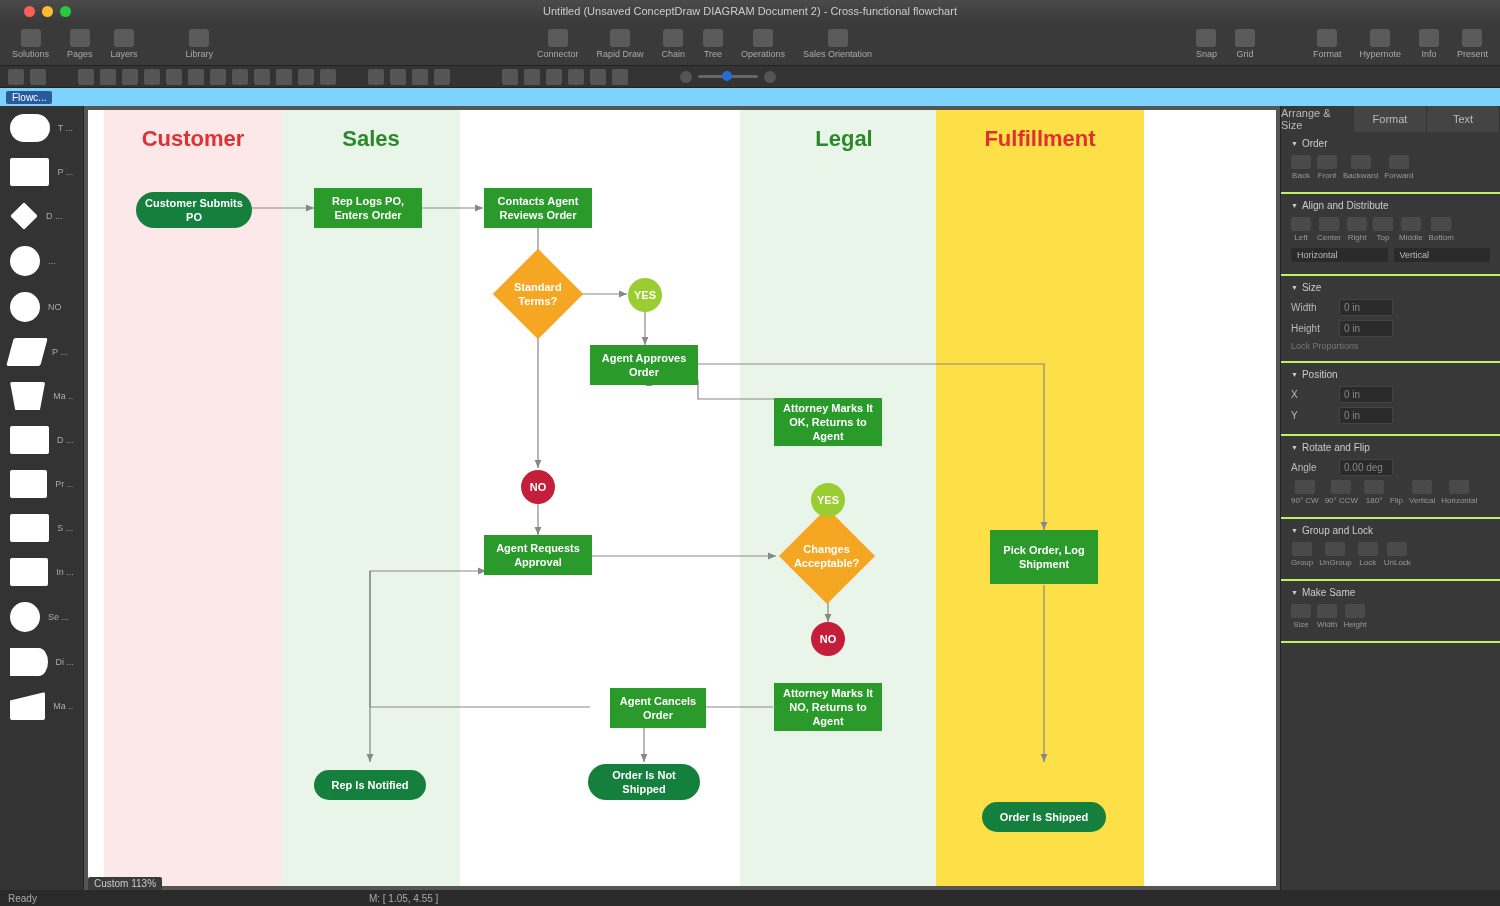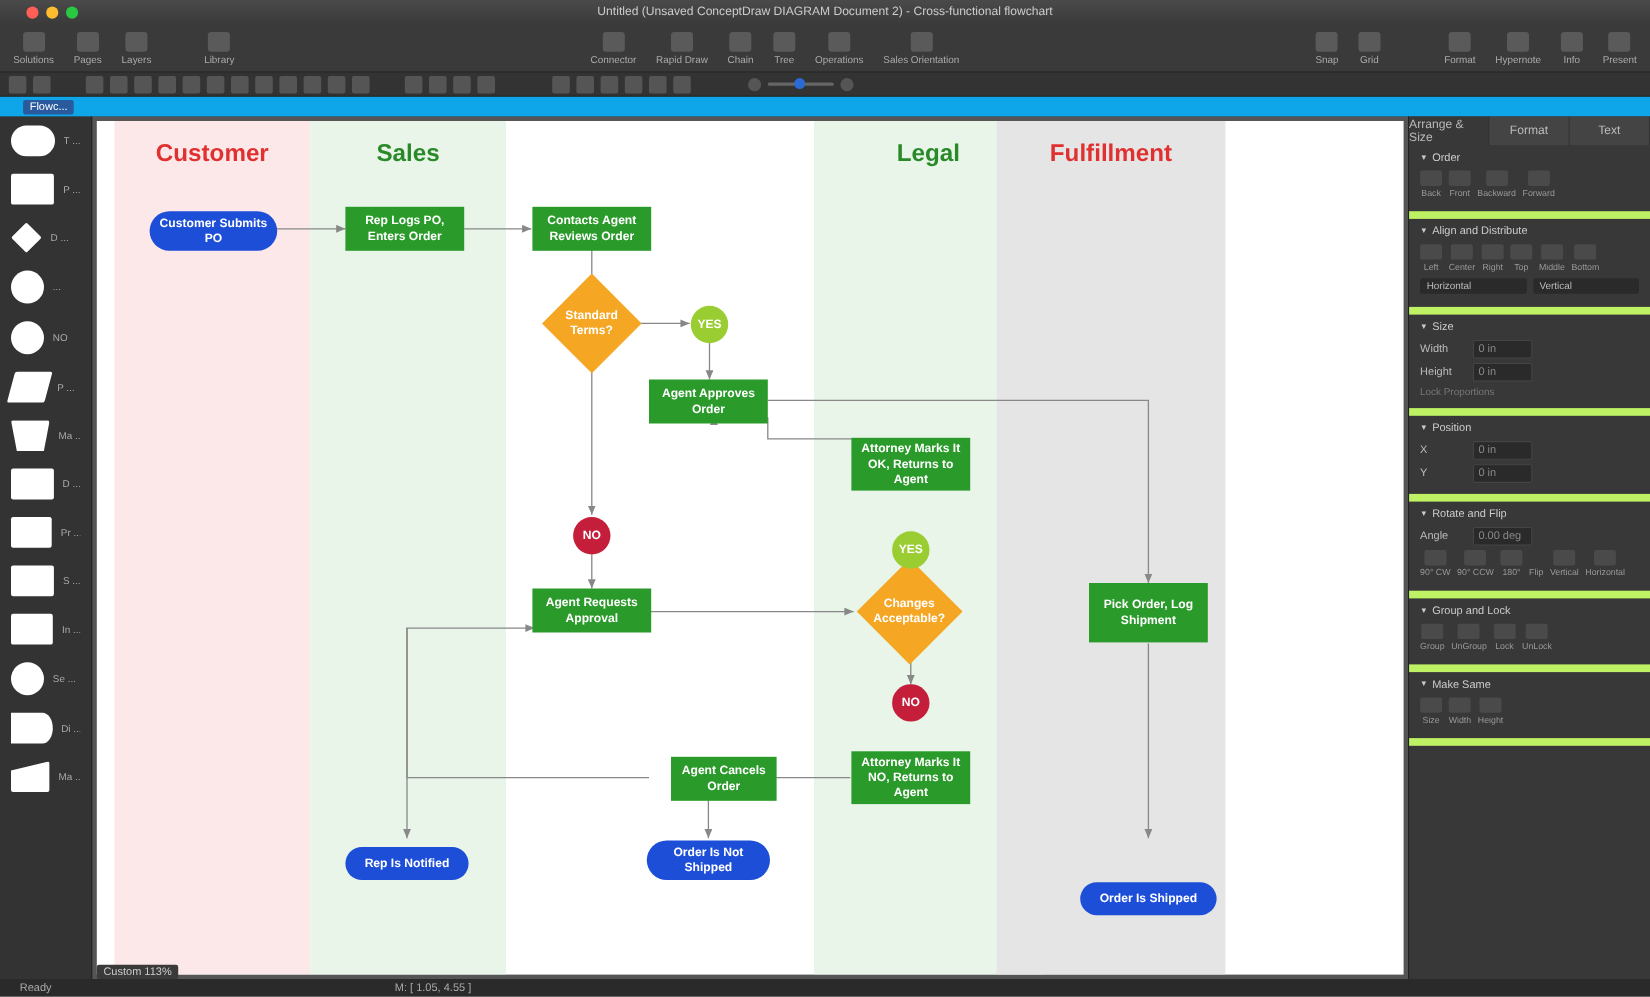--- a/index.html
+++ b/index.html
@@ -10,58 +10,58 @@
 .tl-r{background:#ff5f57}
 .tl-y{background:#febc2e}
 .tl-g{background:#28c840}
 .title{position:absolute;left:50%;transform:translateX(-50%);color:#ccc;font-size:11px}
 .maintb{height:44px;background:#3a3a3a;display:flex;align-items:center;padding:0 8px;justify-content:space-between;border-bottom:1px solid #222}
 .tbgrp{display:flex;gap:10px}
 .tbtn{display:flex;flex-direction:column;align-items:center;gap:2px;color:#aaa;font-size:9px;cursor:pointer;padding:2px 4px}
 .tbtn-ico{width:20px;height:18px;background:#5a5a5a;border-radius:3px}
 .secondtb{height:22px;background:#333;display:flex;align-items:center;padding:0 8px;gap:6px;border-bottom:1px solid #222}
 .stbtn{width:16px;height:16px;background:#555;border-radius:2px;cursor:pointer}
-.libbar{height:18px;background:#0ea5e9;display:flex;align-items:center;padding:0 21px;font-size:10px;color:#ccc}
+.libbar{height:18px;background:#7dd3fc;display:flex;align-items:center;padding:0 6px;font-size:10px;color:#ccc}
 .libsel{background:#2a5a9e;color:#fff;padding:1px 6px;border-radius:2px}
 .main{display:flex;height:784px}
 .shapelib{width:84px;background:#333;border-right:1px solid #222;overflow-y:auto}
 .shp{display:flex;align-items:center;padding:8px 10px;gap:8px;cursor:pointer}
 .shp-ico{width:40px;height:28px;background:#fff;border-radius:2px}
 .shp-lbl{color:#aaa;font-size:9px;white-space:nowrap;overflow:hidden}
 .canvas-wrap{flex:1;background:#555;padding:4px;position:relative}
 .canvas{width:100%;height:100%;background:#fff;position:relative;overflow:hidden}
 .lane{position:absolute;top:0;bottom:0}
 .lane-hdr{text-align:center;font-size:22px;font-weight:bold;padding:16px 0}
 .l-cust{left:16px;width:178px;background:#fce8e8}
 .l-sales{left:194px;width:178px;background:#e8f5e8}
 .l-contr{left:372px;width:280px;background:#e8f5e8}
 .l-legal{left:652px;width:208px;background:#e8f5e8}
-.l-fulf{left:818px;width:208px;background:#e5e5e5}
+.l-fulf{left:848px;width:208px;background:#fde047}
 .hdr-r{color:#e03030}
 .hdr-g{color:#2a8a2a}
 .node{position:absolute;display:flex;align-items:center;justify-content:center;text-align:center;color:#fff;font-size:11px;font-weight:bold;padding:4px 8px;line-height:1.3}
-.term{border-radius:18px;background:#1d4ed8}
+.term{border-radius:18px;background:#15803d}
 .proc{background:#2a9a2a}
 .dec{background:#f5a623;transform:rotate(45deg)}
 .dec>div{transform:rotate(-45deg)}
 .yc{border-radius:50%;background:#9acd32;width:34px;height:34px}
 .nc{border-radius:50%;background:#c41e3a;width:34px;height:34px}
 .insp{width:220px;background:#383838;border-left:1px solid #222;color:#bbb;font-size:10px}
 .insp-tabs{display:flex;height:26px}
 .insp-tab{flex:1;display:flex;align-items:center;justify-content:center;background:#444;border-right:1px solid #333;cursor:pointer;font-size:11px}
 .insp-tab.act{background:#383838}
-.insp-sec{border-bottom:7px solid #bef264;padding:6px 10px}
+.insp-sec{border-bottom:2px solid #bef264;padding:6px 10px}
 .insp-sechdr{font-size:10px;color:#ccc;margin-bottom:6px;display:flex;align-items:center;gap:4px}
 .insp-sechdr::before{content:"▼";font-size:7px}
 .insp-row{display:flex;gap:6px;margin-bottom:6px;flex-wrap:wrap}
 .insp-mini{display:flex;flex-direction:column;align-items:center;gap:2px;font-size:8px;color:#999;cursor:pointer}
 .insp-mini-ico{width:20px;height:14px;background:#4a4a4a;border-radius:2px}
 .insp-field{display:flex;align-items:center;gap:8px;font-size:10px;margin-bottom:4px}
 .insp-field input{width:54px;background:#2a2a2a;border:1px solid #444;color:#888;font-size:10px;padding:2px 4px;border-radius:2px}
-.statusbar{height:16px;background:#2a2a2a;display:flex;align-items:center;padding:0 18px;color:#aaa;font-size:10px;gap:12px}
+.statusbar{height:16px;background:#2a2a2a;display:flex;align-items:center;padding:0 8px;color:#aaa;font-size:10px;gap:32px}
 .zoom-sel{position:absolute;left:88px;bottom:17px;font-size:10px;background:#3a3a3a;color:#ccc;padding:1px 6px;border-radius:2px}
 svg.arrows{position:absolute;top:0;left:0;width:100%;height:100%;pointer-events:none}
 </style>
 </head>
 <body>
 
 <div class="titlebar">
   <div class="traffic">
     <div class="tl tl-r"></div>
     <div class="tl tl-y"></div>

